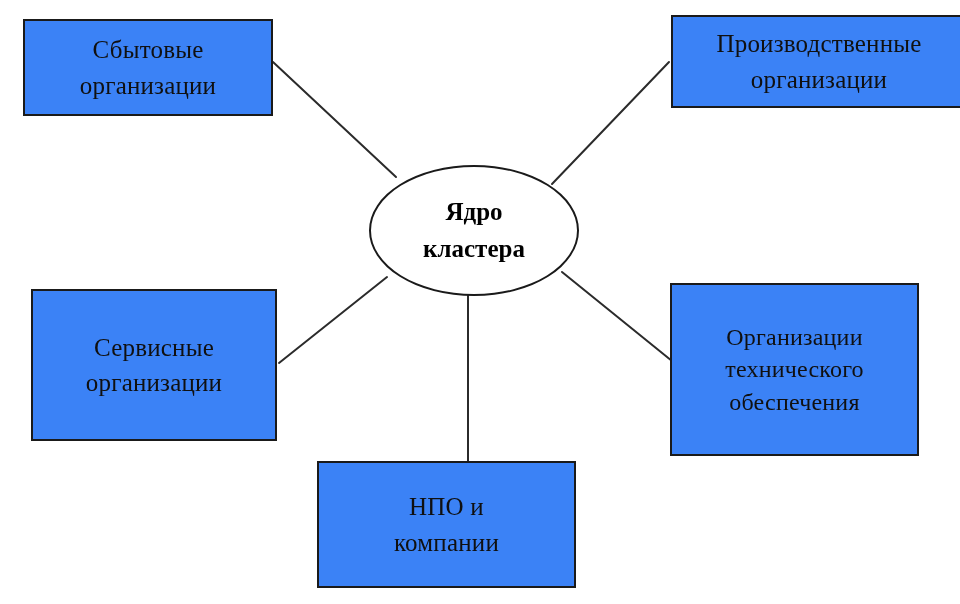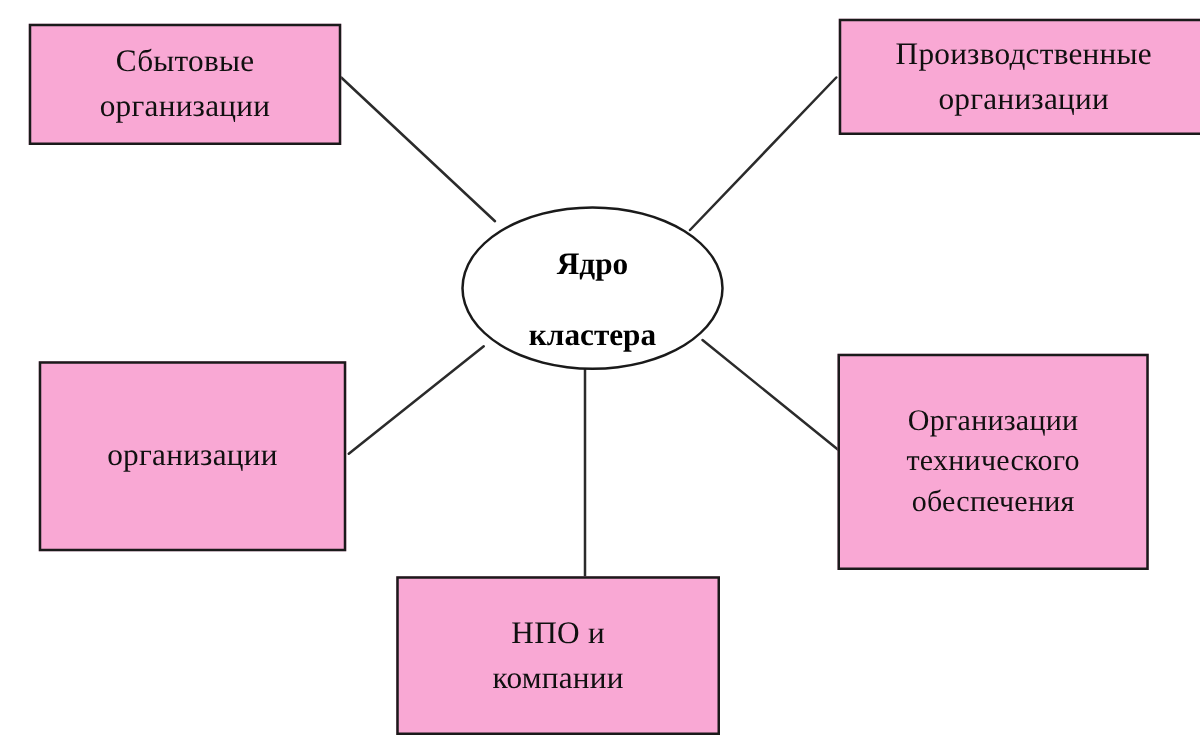--- a/index.html
+++ b/index.html
@@ -24,21 +24,21 @@
     left: 0;
     top: 0;
     width: 960px;
     height: 604px;
     pointer-events: none;
   }
   .node-box {
     position: absolute;
     box-sizing: border-box;
     border: 2px solid #1a1a1a;
-    background: #f9a8d4;
+    background: #3b82f6;
     display: flex;
     flex-direction: column;
     align-items: center;
     justify-content: center;
     text-align: center;
     font-size: 25px;
     line-height: 1.42;
     letter-spacing: 0.2px;
     color: #101010;
     z-index: 2;
@@ -67,21 +67,21 @@
     flex-direction: column;
     align-items: center;
     justify-content: center;
     text-align: center;
     font-weight: bold;
     font-size: 25px;
     line-height: 1.45;
     color: #000000;
     z-index: 3;
   }
-  #core-ellipse .line-text { display: block; white-space: nowrap; margin-top: 20px; }
+  #core-ellipse .line-text { display: block; white-space: nowrap; }
 </style>
 </head>
 <body>
 
 <div id="diagram-root">
 
   <svg id="connector-layer" viewBox="0 0 960 604" width="960" height="604" xmlns="http://www.w3.org/2000/svg">
     <g stroke="#2b2b2b" stroke-width="2" fill="none" stroke-linecap="round">
       <line x1="273" y1="62" x2="396" y2="177"></line>
       <line x1="669" y1="62" x2="552" y2="184"></line>
@@ -95,20 +95,21 @@
     <span class="line-text">Сбытовые</span>
     <span class="line-text">организации</span>
   </div>
 
   <div class="node-box" id="box-production">
     <span class="line-text">Производственные</span>
     <span class="line-text">организации</span>
   </div>
 
   <div class="node-box" id="box-service">
+    <span class="line-text">Сервисные</span>
     <span class="line-text">организации</span>
   </div>
 
   <div class="node-box" id="box-science">
     <span class="line-text">Организации</span>
     <span class="line-text">технического</span>
     <span class="line-text">обеспечения</span>
   </div>
 
   <div class="node-box" id="box-npo">

